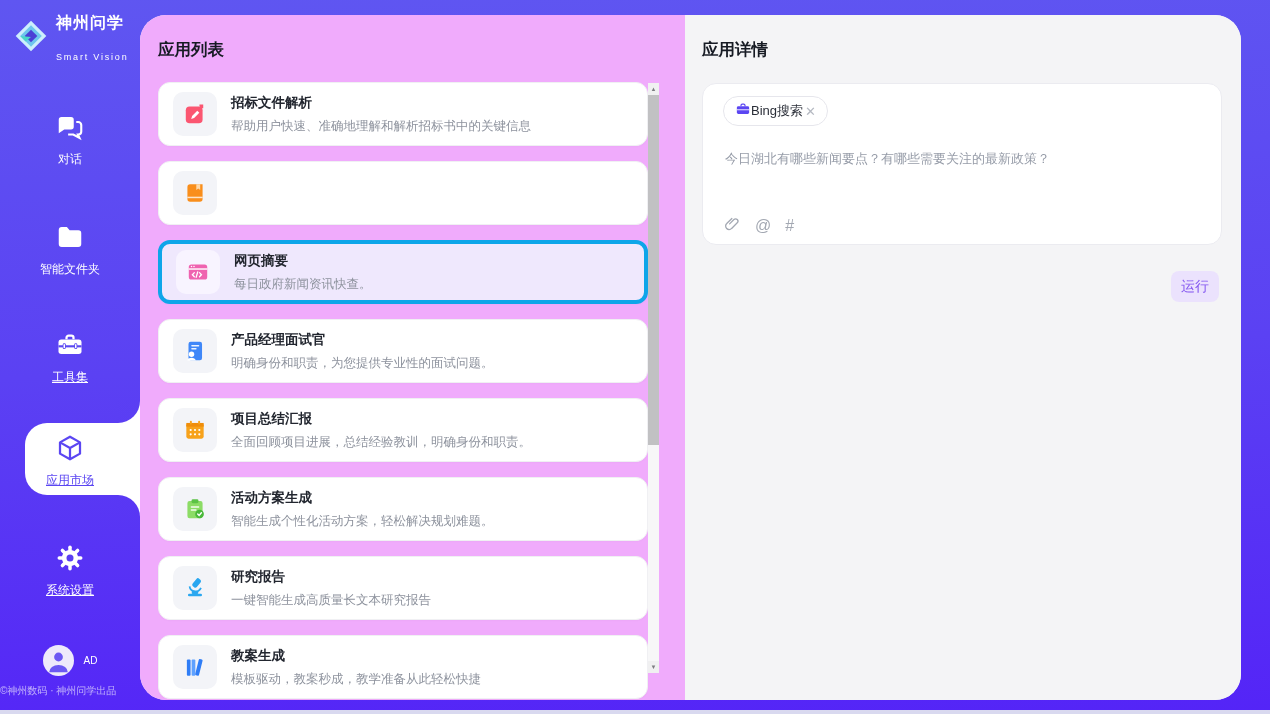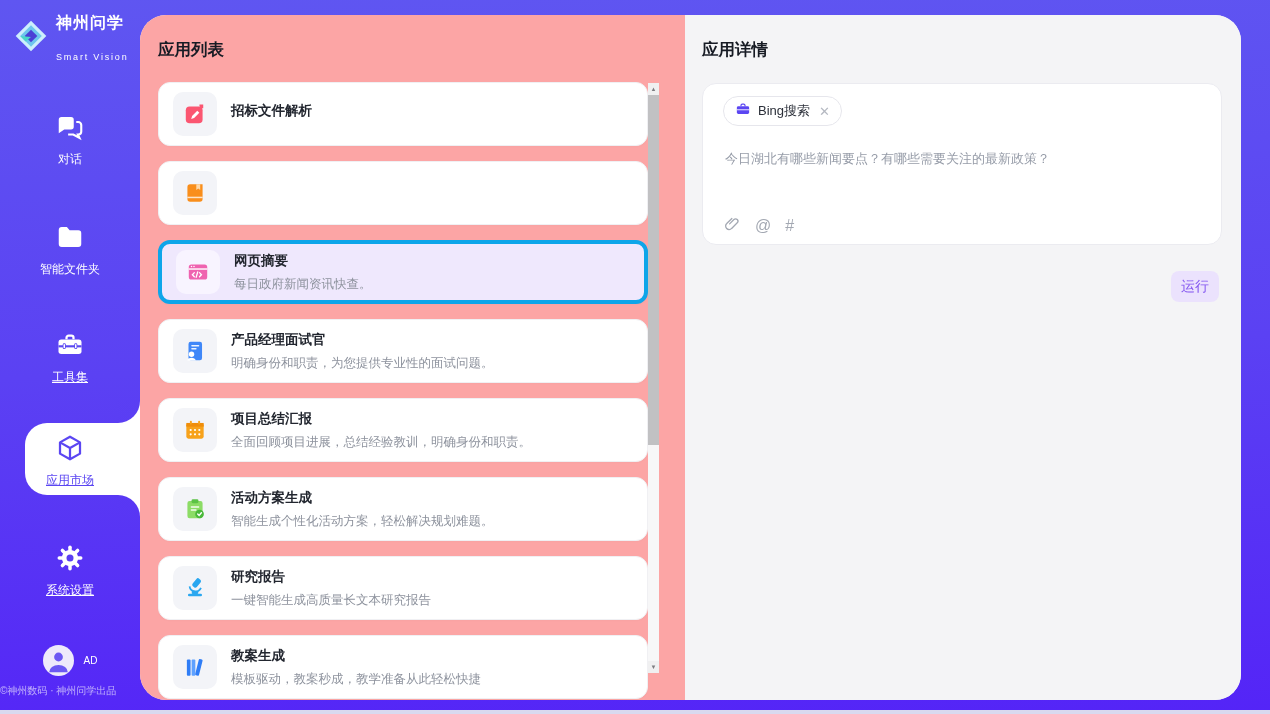--- a/index.html
+++ b/index.html
@@ -31,21 +31,21 @@
   .bump-fix.bottom::after{border-top-right-radius:22px;}
   .avatar-row{position:absolute;left:0;top:645px;width:140px;display:flex;align-items:center;justify-content:center;gap:10px;cursor:pointer;}
   .avatar-circle{width:31px;height:31px;border-radius:50%;background:#eeeafb;display:flex;align-items:center;justify-content:center;overflow:hidden;}
   .avatar-name{color:#fff;font-size:10px;}
   .side-footer{position:absolute;left:0;top:684px;width:140px;text-align:left;font-size:10px;color:rgba(255,255,255,.62);white-space:nowrap;}
 
   
   .content{position:absolute;left:140px;top:15px;width:1101px;height:685px;border-radius:26px;overflow:hidden;display:flex;background:#f4f4f6;}
 
   
-  .list-panel{width:545px;background:#fca5a5;position:relative;flex:none;}
+  .list-panel{width:545px;background:#f0abfc;position:relative;flex:none;}
   .panel-title{position:absolute;left:18px;top:24px;font-size:16.5px;font-weight:bold;color:#171b24;}
   .cards{position:absolute;left:18px;top:67px;width:490px;}
   .app-card{height:64px;margin-bottom:15px;border:1px solid #f0f0f3;border-radius:12px;background:#fff;
     display:flex;align-items:center;padding:12px 14px;gap:14px;cursor:pointer;box-shadow:0 1px 2px rgba(20,20,40,.02);}
   .app-card.selected{background:#efe8fd;border:4px solid #0ea5e9;}
   .icon-box{width:44px;height:44px;border-radius:10px;background:#f3f4f8;display:flex;align-items:center;justify-content:center;flex:none;}
   .app-card.selected .icon-box{background:#f8f4ff;}
   .card-title{font-size:13.5px;font-weight:bold;color:#22262f;margin-bottom:6px;}
   .card-desc{font-size:12.5px;color:#8d929d;}
 
@@ -53,21 +53,21 @@
   .scrollbar{position:absolute;left:508px;top:68px;width:11px;height:590px;background:#f2f2f3;}
   .sb-arrow{position:absolute;left:0;width:11px;height:12px;background:#f0f0f1;color:#7d7d82;font-size:6px;line-height:12px;text-align:center;cursor:pointer;}
   .sb-up{top:0;} .sb-down{bottom:0;}
   .sb-thumb{position:absolute;left:0;top:12px;width:11px;height:350px;background:#c1c1c3;cursor:pointer;}
   .sb-track-low{position:absolute;left:0;top:362px;bottom:12px;width:11px;background:#f7f7f8;}
 
   
   .detail-panel{flex:1;position:relative;background:#f4f4f6;}
   .detail-card{position:absolute;left:17px;top:68px;width:520px;height:162px;background:#fff;border:1px solid #ebebf0;border-radius:14px;}
   .chip{position:absolute;left:20px;top:12px;height:30px;border:1px solid #e6e6ec;border-radius:16px;background:#fff;
-    display:flex;align-items:center;gap:7px;padding:0 11px;cursor:pointer;}
+    display:flex;align-items:center;padding:0 11px;cursor:pointer;}
   .chip-label{font-size:13px;color:#2a2e38;}
   .chip-close{color:#b4b8c1;font-size:13px;line-height:1;margin-left:2px;cursor:pointer;}
   .query-text{position:absolute;left:22px;top:66px;right:20px;font-size:13px;color:#969ca8;cursor:text;}
   .tools-row{position:absolute;left:20px;top:131px;display:flex;align-items:center;gap:14px;color:#a3a8b2;}
   .tool-glyph{font-size:16px;line-height:20px;cursor:pointer;}
   .run-btn{position:absolute;right:22px;top:256px;width:48px;height:31px;background:#ebe2fd;color:#8457f0;
     font-size:14px;border:none;border-radius:8px;display:flex;align-items:center;justify-content:center;cursor:pointer;}
 </style>
 </head>
 <body>
@@ -175,20 +175,21 @@
       <div class="app-card">
         <span class="icon-box">
           <svg width="26" height="26" viewBox="0 0 24 24">
             <rect x="3.5" y="5" width="15.5" height="15.5" rx="3.5" fill="#fb5671"></rect>
             <path d="M8.5 16.5l.8-2.7 4.8-4.8 1.9 1.9-4.8 4.8z" fill="#fff"></path>
             <path d="M15.2 7.6l3.6-3.6M18.8 6.7V4h-2.7" stroke="#fb5671" stroke-width="1.6" fill="none"></path>
           </svg>
         </span>
         <span>
           <span class="card-title" style="display:block">招标文件解析</span>
+          <span class="card-desc" style="display:block">帮助用户快速、准确地理解和解析招标书中的关键信息</span>
         </span>
       </div>
 
       <div class="app-card">
         <span class="icon-box">
           <svg width="26" height="26" viewBox="0 0 24 24">
             <path d="M5 6.5A2.5 2.5 0 017.5 4H19v13.5a2.5 2.5 0 01-2.5 2.5h-9A2.5 2.5 0 015 17.5z" fill="#f98e1b"></path>
             <path d="M13.2 4v5.2l1.8-1.3 1.8 1.3V4z" fill="#ffd9a8"></path>
             <rect x="5" y="15.4" width="14" height="1.4" fill="#ffffff" opacity=".75"></rect>
           </svg>

